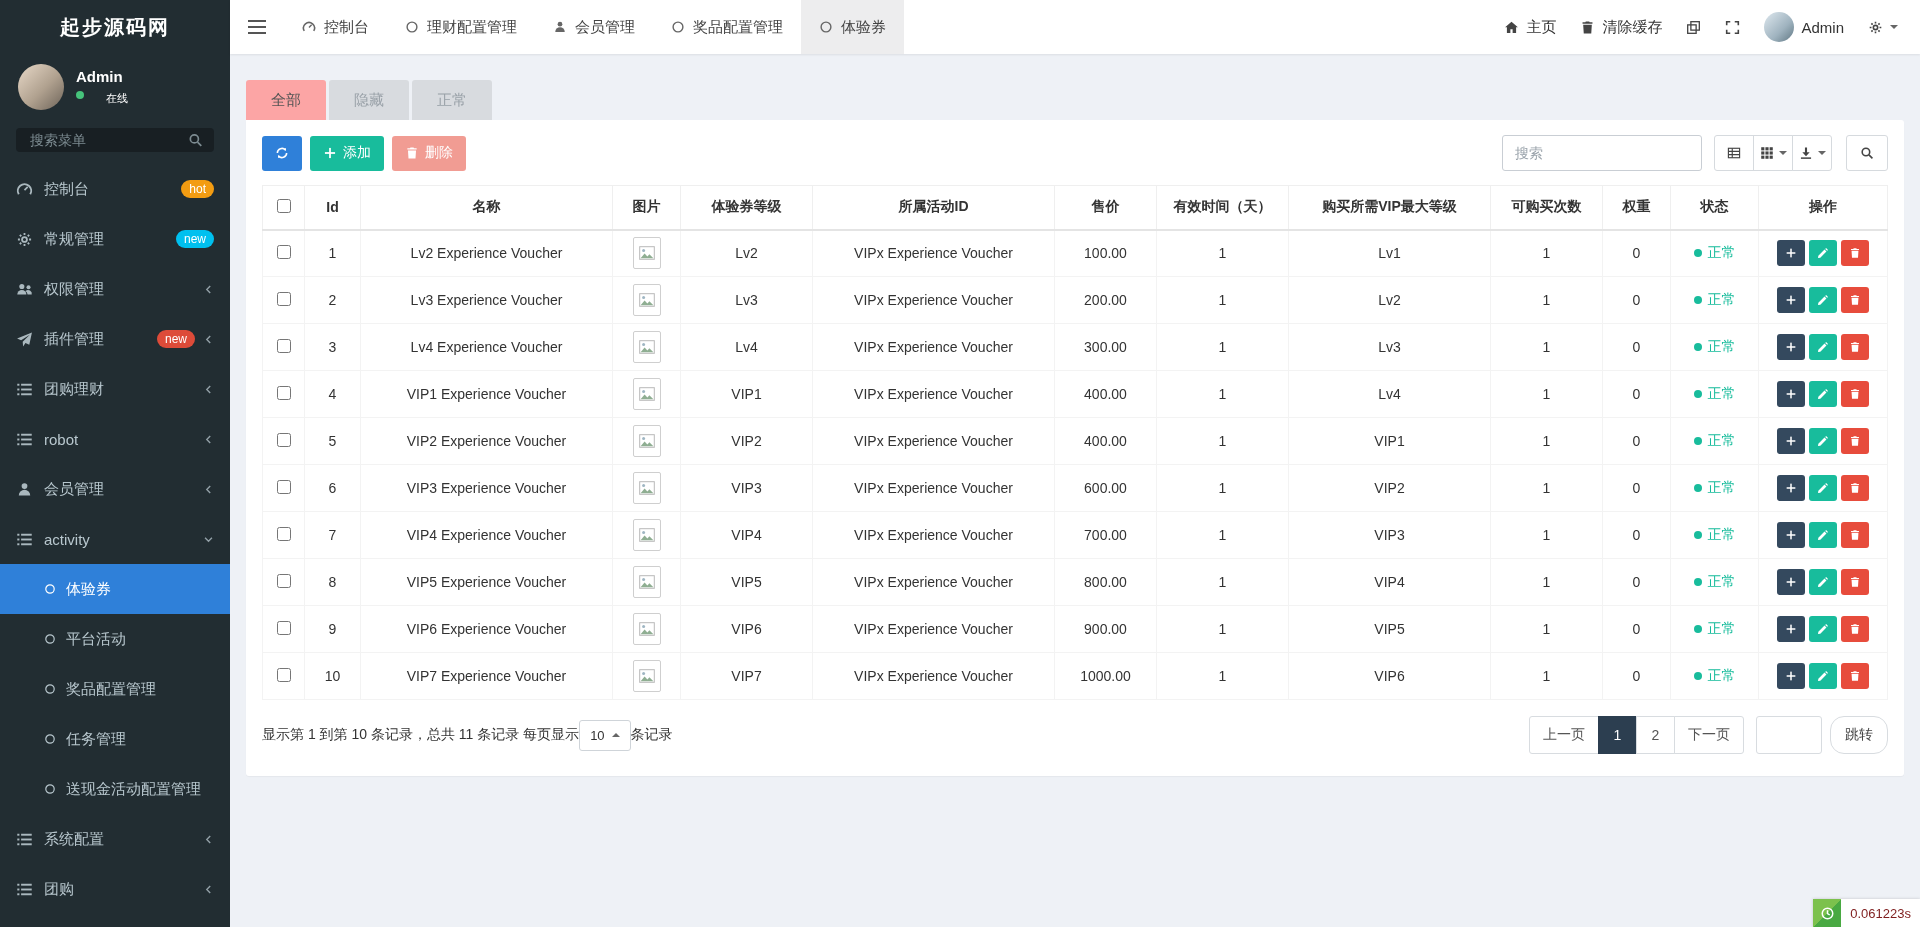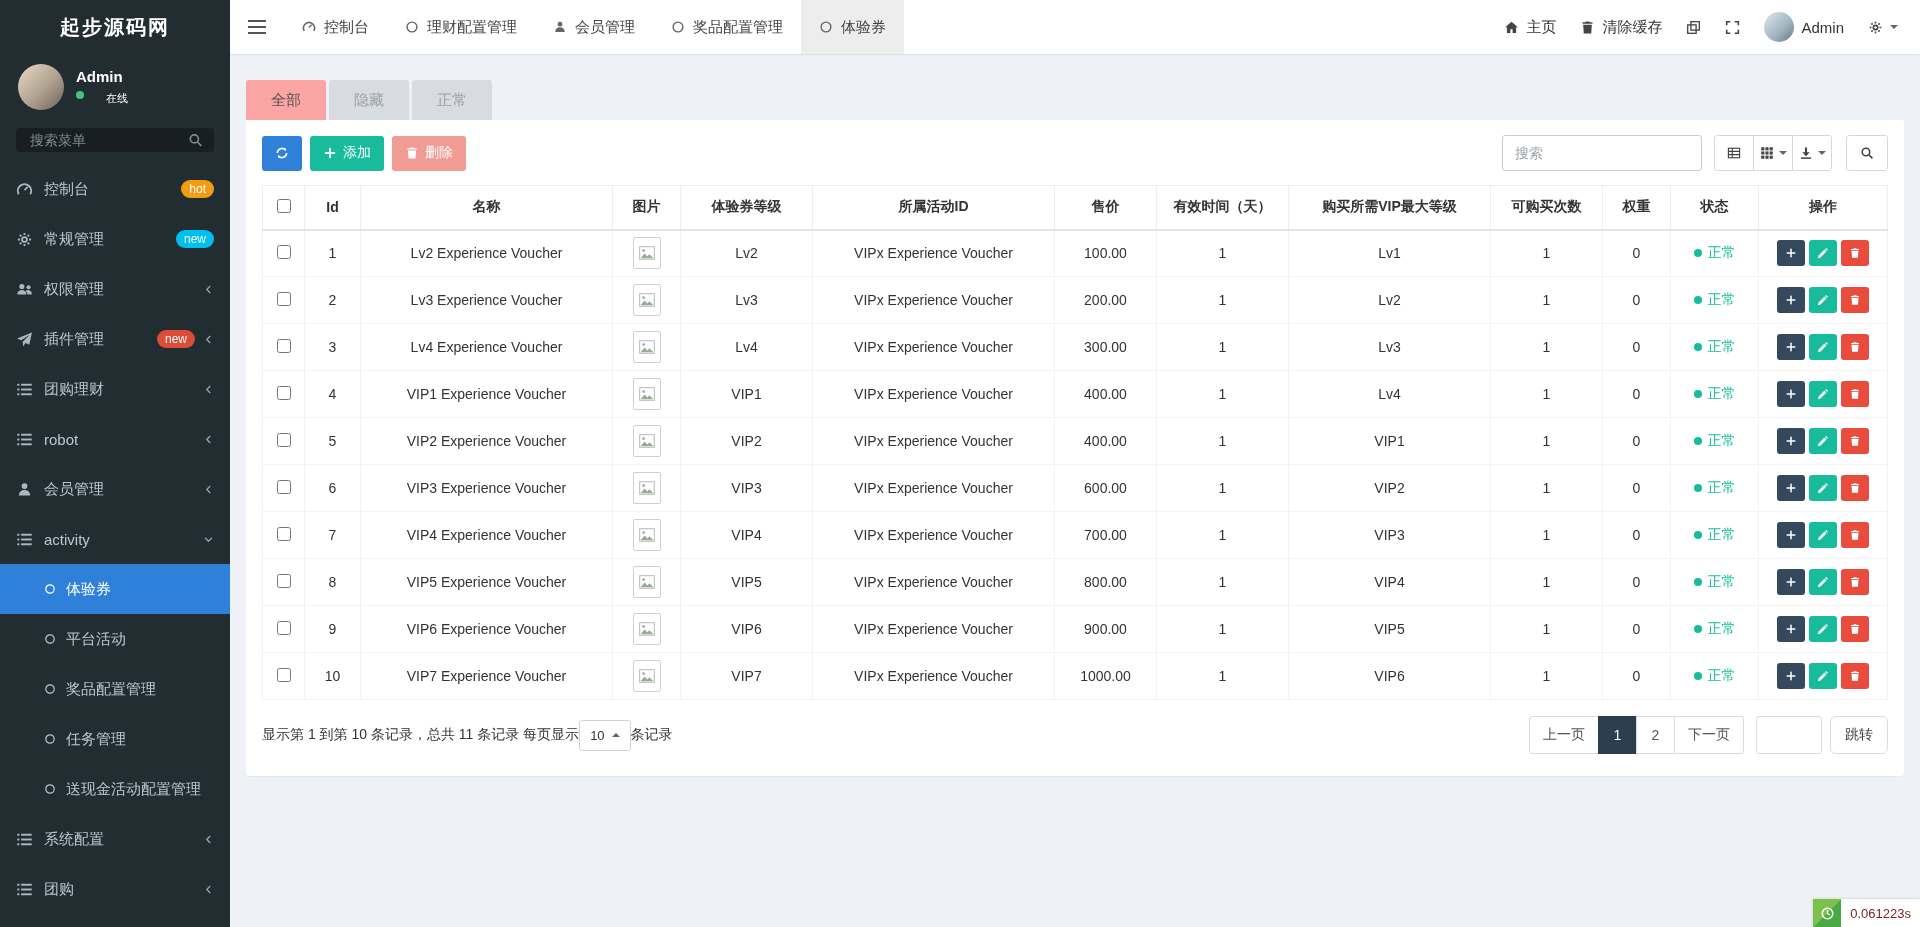--- a/index.html
+++ b/index.html
@@ -82,21 +82,21 @@
 .table-footer{display:flex;align-items:center;margin-top:16px;font-size:14px;color:#333}
 .foot-info{display:flex;align-items:center;gap:0}
 .pagesize{height:31px;background:#fff;border:1px solid #cfd4d9;border-radius:3px;display:inline-flex;align-items:center;gap:7px;padding:0 10px;font-size:13px;color:#333;cursor:pointer;font-family:inherit}
 .pagination{margin-left:auto;display:flex;align-items:center}
 .pg-group{display:flex}
 .pg{min-width:39px;height:38px;background:#fff;border:1px solid #d8dce0;color:#555;font-size:14px;display:inline-flex;align-items:center;justify-content:center;padding:0 13px;margin-left:-1px;cursor:pointer;font-family:inherit}
 .pg-group .pg:first-child{border-radius:3px 0 0 3px;margin-left:0}
 .pg-group .pg:last-child{border-radius:0 3px 3px 0}
 .pg.active{background:#2c3e50;border-color:#2c3e50;color:#fff}
 .jump-input{width:66px;height:38px;border:1px solid #d8dce0;border-radius:3px;margin-left:12px;padding:0 8px;font-size:14px;outline:none;font-family:inherit}
-.jump-btn{height:38px;background:#fff;border:1px solid #d8dce0;border-radius:6px;margin-left:8px;padding:0 14px;font-size:14px;color:#444;cursor:pointer;font-family:inherit}
+.jump-btn{height:38px;background:#fff;border:1px solid #d8dce0;border-radius:14px;margin-left:8px;padding:0 14px;font-size:14px;color:#444;cursor:pointer;font-family:inherit}
 
 .debug-badge{position:fixed;right:0;bottom:0;display:flex;align-items:center;background:#fff;height:28px;box-shadow:0 0 3px rgba(0,0,0,.18);cursor:pointer;z-index:5}
 .db-icon{width:28px;height:28px;background:linear-gradient(135deg,#7cc14d 50%,#49a942 50%);display:flex;align-items:center;justify-content:center;font-size:15px}
 .db-text{padding:0 9px;font-size:13px;color:#7f1d1d}
 input[type=checkbox]{width:14px;height:14px;cursor:pointer}
 </style>
 </head>
 <body>
 
 <div class="app">

